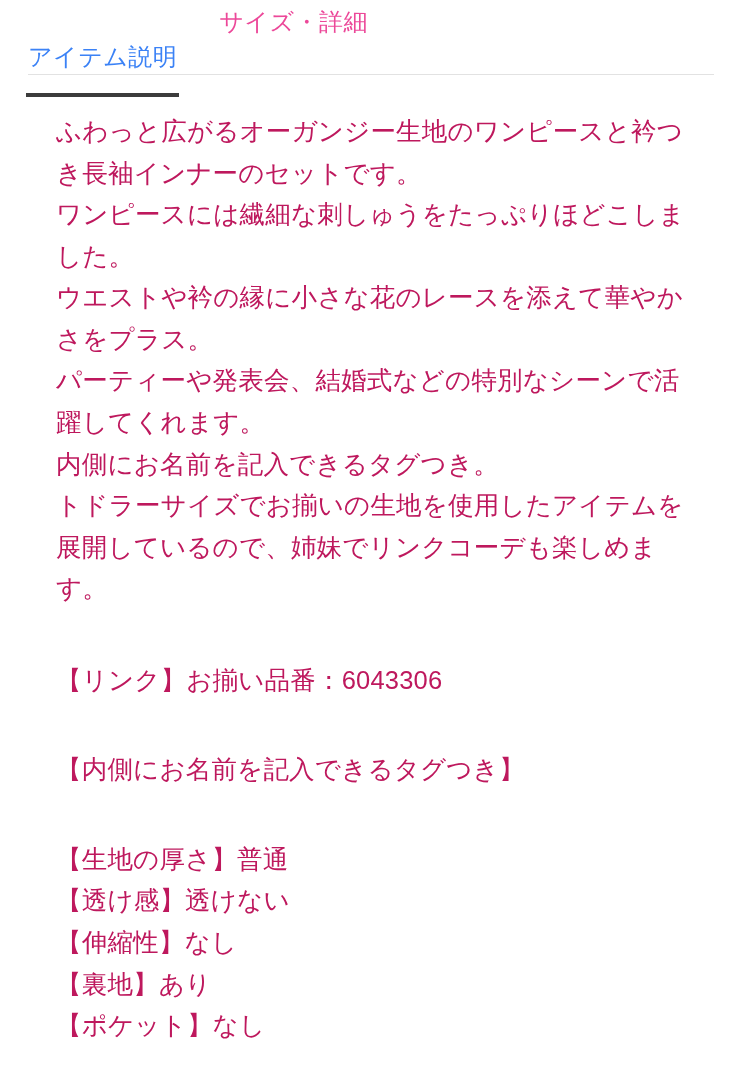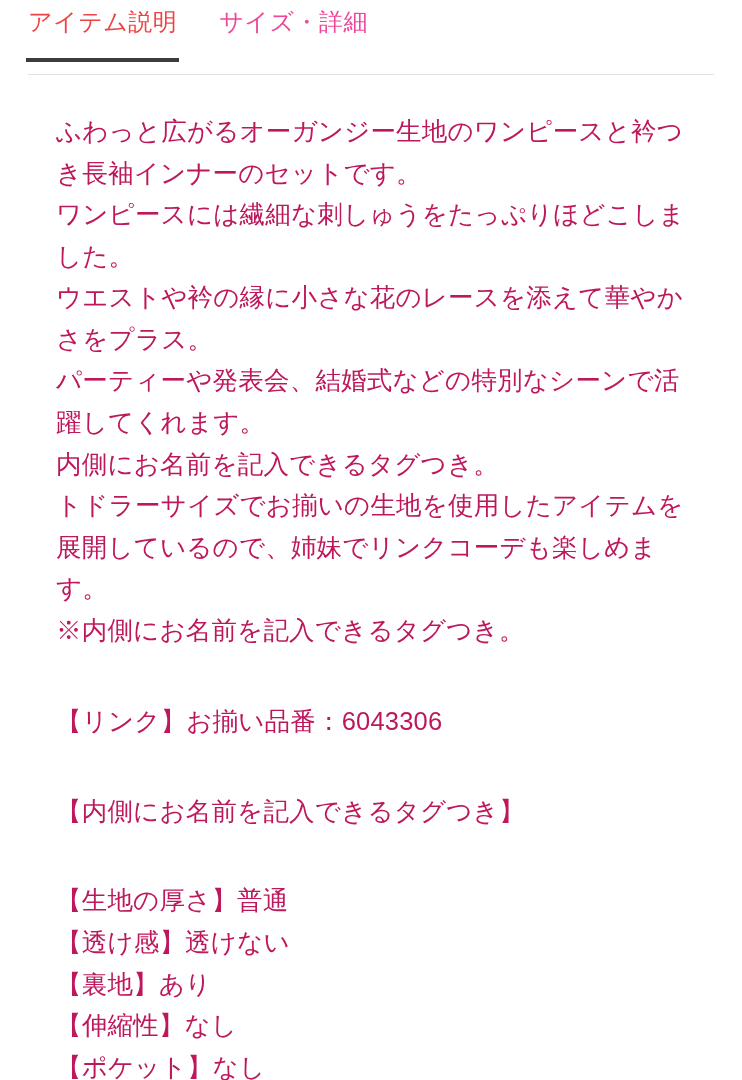--- a/index.html
+++ b/index.html
@@ -37,21 +37,22 @@
     color: #ec4899;
     line-height: 1.2;
     white-space: nowrap;
     cursor: pointer;
     background: none;
     border: none;
     font-family: inherit;
   }
   .tab:last-child { margin-right: 0; }
   .tab.active {
-    color: #ef4444;
+    color: #3b82f6;
+    margin-top: 35px;
   }
   .tab.active::after {
     content: "";
     position: absolute;
     left: -2px;
     right: -2px;
     bottom: -25px;
     height: 4px;
     background: #3c3c3c;
   }
@@ -99,36 +100,35 @@
 
   <div class="content">
 
     <div class="desc-block">
       <p class="para desc-line">ふわっと広がるオーガンジー生地のワンピースと衿つき長袖インナーのセットです。</p>
       <p class="para desc-line">ワンピースには繊細な刺しゅうをたっぷりほどこしました。</p>
       <p class="para desc-line">ウエストや衿の縁に小さな花のレースを添えて華やかさをプラス。</p>
       <p class="para desc-line">パーティーや発表会、結婚式などの特別なシーンで活躍してくれます。</p>
       <p class="para desc-line">内側にお名前を記入できるタグつき。</p>
       <p class="para desc-line">トドラーサイズでお揃いの生地を使用したアイテムを展開しているので、姉妹でリンクコーデも楽しめます。</p>
-      <p class="para desc-line">※内側にお名前を記入できるタグつき。</p>
     </div>
 
     <div class="gap-lg"></div>
 
     <p class="para meta-line">【リンク】お揃い品番：6043306</p>
 
     <div class="gap-md"></div>
 
     <p class="para meta-line">【内側にお名前を記入できるタグつき】</p>
 
     <div class="gap-md"></div>
 
     <div class="spec-list">
       <p class="para spec-line">【生地の厚さ】普通</p>
       <p class="para spec-line">【透け感】透けない</p>
+      <p class="para spec-line">【伸縮性】なし</p>
       <p class="para spec-line">【裏地】あり</p>
-      <p class="para spec-line">【伸縮性】なし</p>
       <p class="para spec-line">【ポケット】なし</p>
 
     </div>
 
   </div>
 </div>
 
 </body></html>

